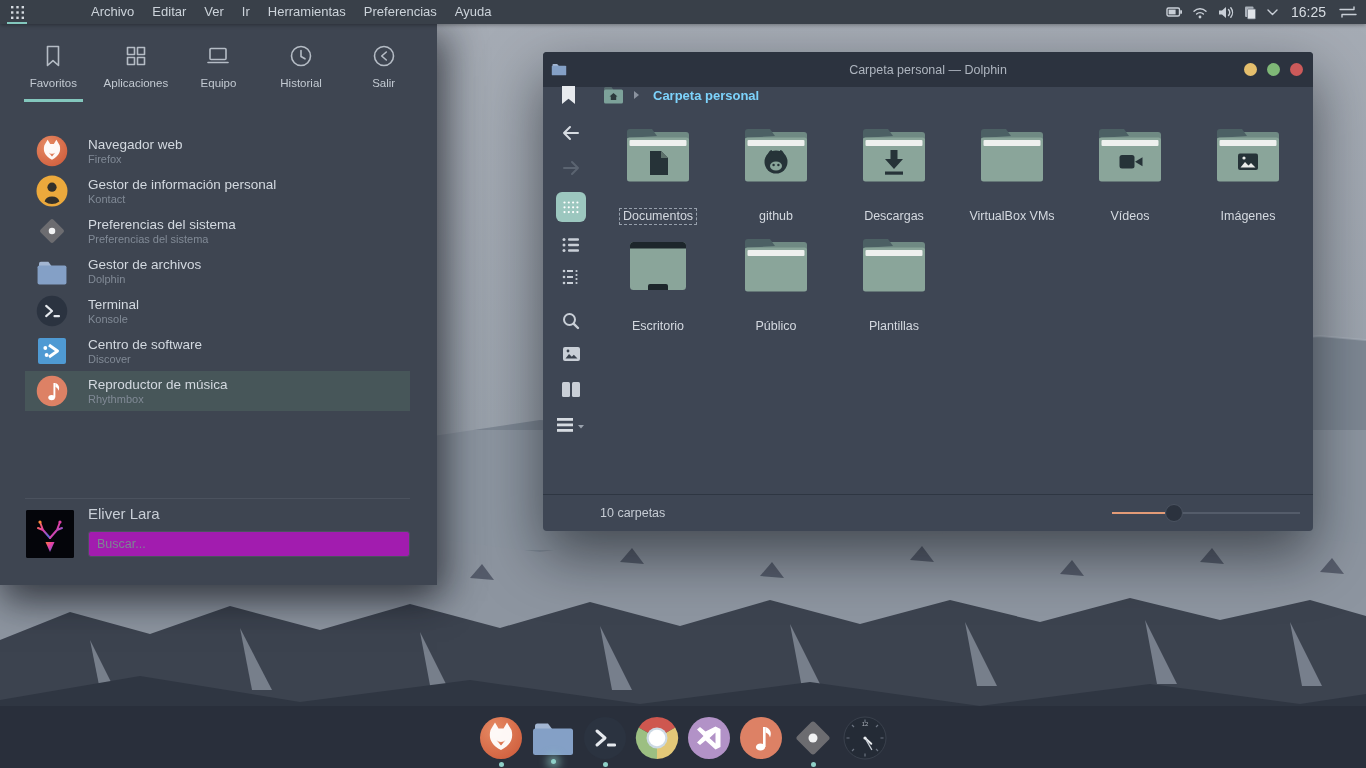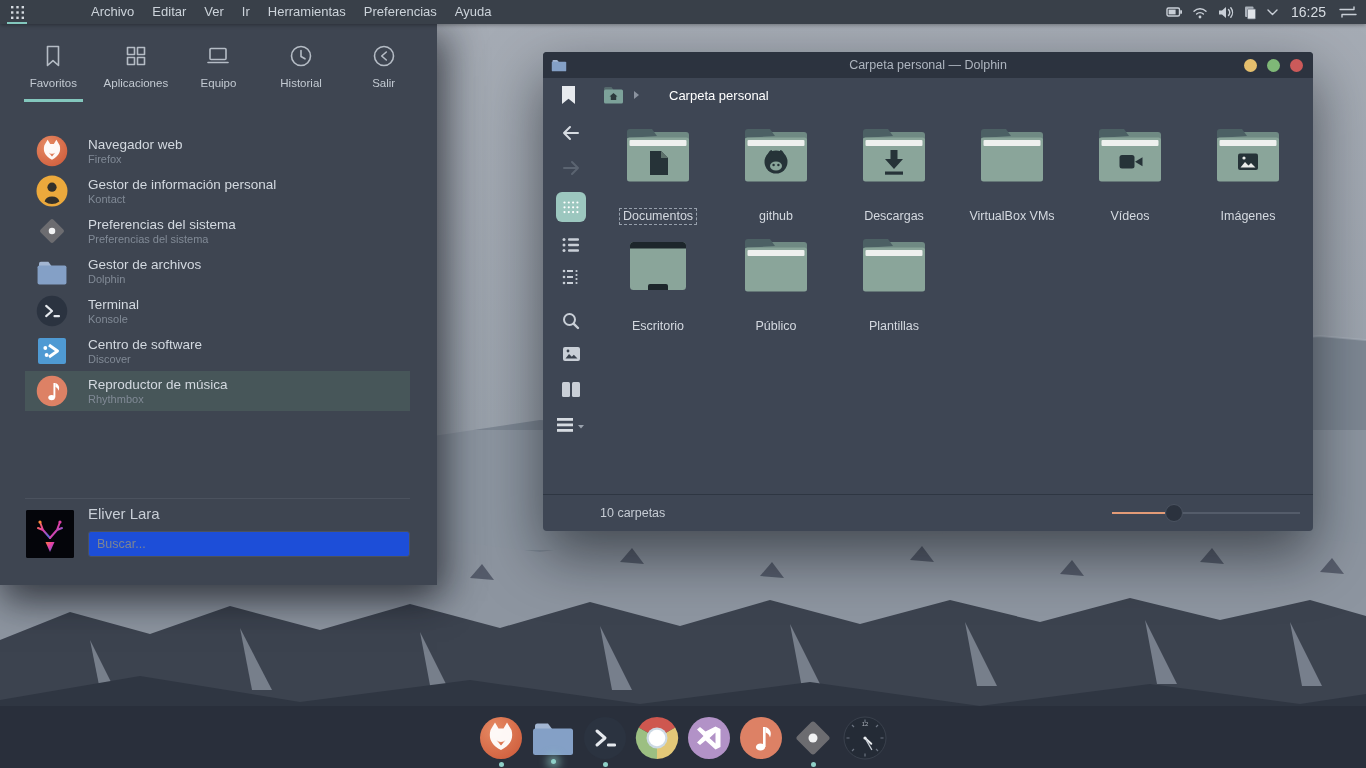--- a/index.html
+++ b/index.html
@@ -34,40 +34,40 @@
   .apps{position:absolute;top:107px;left:0;right:0;}
   .app-row{height:40px;display:flex;align-items:center;padding-left:36px;}
   .app-row.selected{background:#475659;margin:0 27px 0 25px;padding-left:11px;}
   .app-icon{width:32px;height:32px;flex:none;}
   .app-text{margin-left:20px;display:flex;flex-direction:column;justify-content:center;}
   .app-title{font-size:13.5px;color:#d3d9e0;line-height:16px;}
   .app-sub{font-size:11px;color:#818a96;line-height:13px;}
   .user-divider{position:absolute;left:25px;right:27px;top:474px;height:1px;background:#4b525e;}
   .avatar{position:absolute;left:26px;top:486px;width:48px;height:48px;background:#05060a;border-radius:2px;overflow:hidden;}
   .user-name{position:absolute;left:88px;top:481px;font-size:15px;color:#c8ced6;}
-  .search{position:absolute;left:88px;top:507px;width:322px;height:26px;background:#1d4ed8;
+  .search{position:absolute;left:88px;top:507px;width:322px;height:26px;background:#a21caf;
     border:1px solid #4b525e;border-radius:3px;color:#d0d5dc;font-size:12.5px;padding:0 8px;outline:none;
     font-family:"Liberation Sans",sans-serif;}
   .search::placeholder{color:#7d8592;}
 
   
   .window{position:absolute;left:543px;top:52px;width:770px;height:479px;z-index:20;border-radius:4px;
     box-shadow:0 24px 58px rgba(8,11,16,.55);background:#3e4654;}
-  .titlebar{position:absolute;top:0;left:0;right:0;height:26px;background:#2c333f;
+  .titlebar{position:absolute;top:0;left:0;right:0;height:35px;background:#2c333f;
     border-radius:4px 4px 0 0;display:flex;align-items:center;}
   .title{position:absolute;left:0;right:0;text-align:center;font-size:12.5px;color:#aeb5bf;pointer-events:none;}
   .tb-folder{margin-left:8px;}
   .tb-buttons{margin-left:auto;display:flex;gap:10px;padding-right:10px;z-index:1;}
   .tb-btn{width:13px;height:13px;border-radius:50%;}
   .tb-min{background:#e5bf6d;} .tb-max{background:#7fb877;} .tb-close{background:#cc5a5a;}
   .toolbar{position:absolute;top:26px;left:0;right:0;height:34px;display:flex;align-items:center;}
   .bm{margin-left:19px;}
   .crumb{display:flex;align-items:center;margin-left:28px;}
   .crumb-caret{margin-left:9px;}
-  .crumb-label{font-size:13px;font-weight:normal;color:#ffffff;margin-left:29px;}
+  .crumb-label{font-size:13px;font-weight:bold;color:#7dd3fc;margin-left:13px;}
   .side{position:absolute;left:0;top:26px;width:56px;bottom:25px;}
   .sbtn{position:absolute;left:0;width:56px;display:flex;justify-content:center;}
   .viewbtn{position:absolute;left:13px;top:114px;width:30px;height:30px;border-radius:6px;background:#9cc7bf;
     display:flex;align-items:center;justify-content:center;}
   .grid{position:absolute;left:56px;top:64px;right:6px;display:flex;flex-wrap:wrap;align-content:flex-start;}
   .cell{width:118px;height:110px;display:flex;flex-direction:column;align-items:center;padding-top:8px;}
   .cell > svg{width:78px;height:64px;}
   .flabel{margin-top:20px;font-size:12.5px;color:#d4d9e0;line-height:15px;padding:1px 4px;}
   .flabel.sel{border:1px dashed #97a0ac;padding:0 3px;}
   .statusbar{position:absolute;left:0;right:0;bottom:0;height:37px;border-top:1px solid #2e3642;

